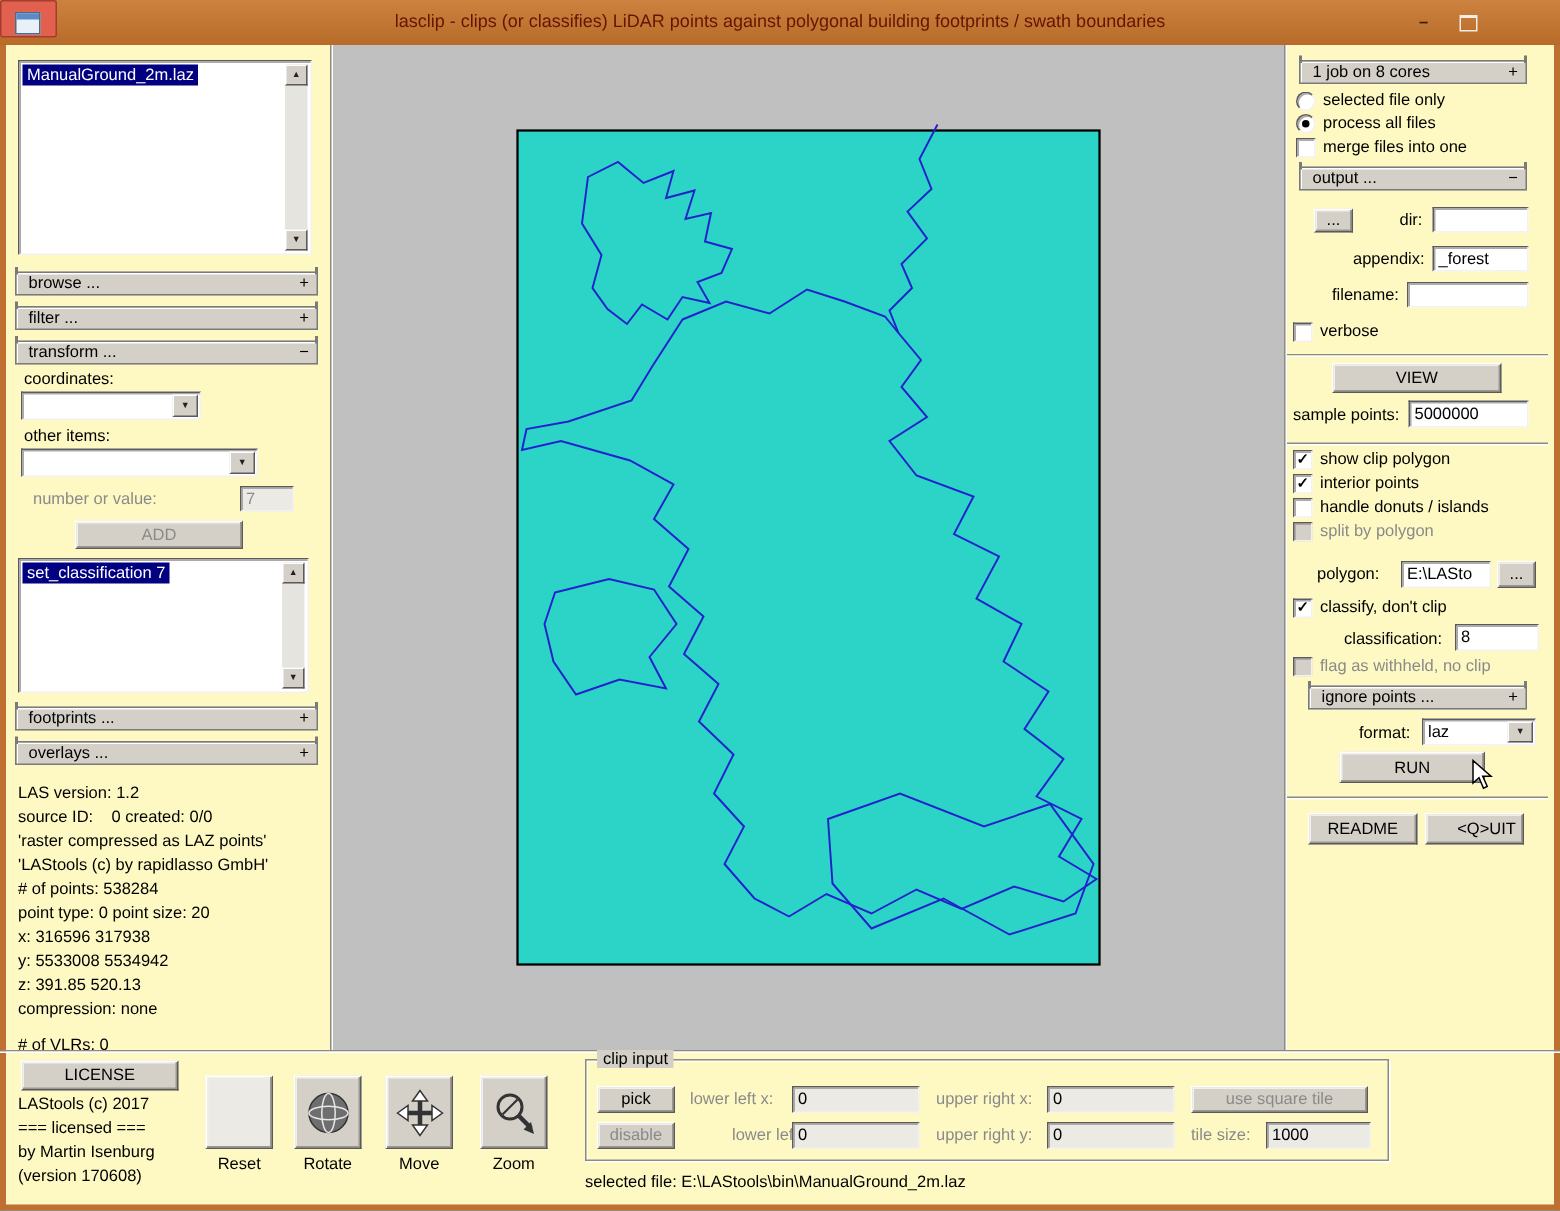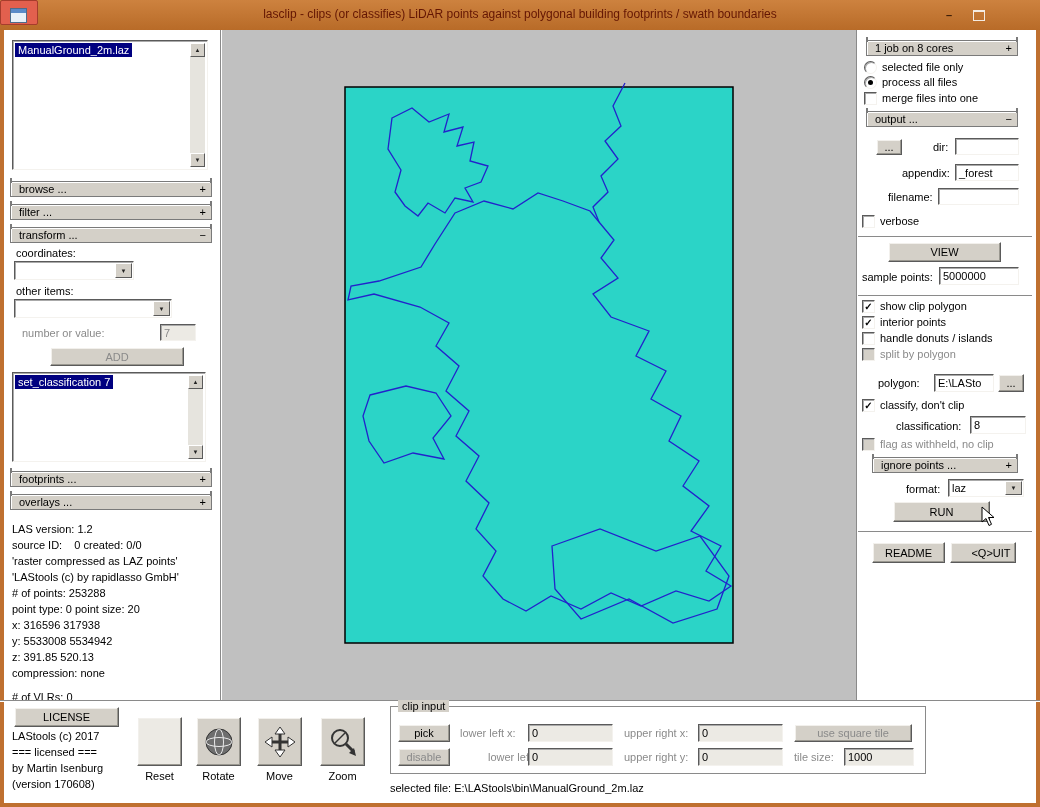--- a/index.html
+++ b/index.html
@@ -1,16 +1,16 @@
 <!DOCTYPE html>
 <html><head>
 <meta charset="utf-8">
 <style>
   html,body{margin:0;padding:0;background:#555;}
-  .app{position:relative;width:1040px;height:807px;background:#ffffff;overflow:hidden;
+  .app{position:relative;width:1040px;height:807px;background:#fef9c3;overflow:hidden;
        font-family:"Liberation Sans",sans-serif;font-size:11px;color:#000;}
   .t{position:absolute;white-space:pre;}
   .dis{color:#8a8a8a;}
   
   .titlebar{position:absolute;left:0;top:0;width:1040px;height:30px;background:linear-gradient(#cd823f,#b86b28);}
   .frame{position:absolute;background:#bf7030;}
   .title-text{position:absolute;left:0;top:7px;width:1040px;text-align:center;font-size:12px;color:#641603;white-space:nowrap;}
   .app-icon{position:absolute;left:10px;top:8px;width:15px;height:13px;background:#e8f0f8;border:1px solid #4d6b8a;}
   .app-icon::before{content:"";position:absolute;left:0;top:0;width:100%;height:4px;background:#5a8ac8;}
   .cap-btn{position:absolute;top:0;height:30px;display:flex;align-items:center;justify-content:center;}
@@ -111,21 +111,21 @@
   </div>
   <div class="t" style="left:16px;top:285px;">other items:</div>
   <div class="combo" style="left:14px;top:299px;width:158px;height:19px;">
     <span class="arrow">
         <span>▼</span>
       </span>
   </div>
 
   <div class="t dis" style="left:22px;top:327px;">number or value:</div>
   <div class="inp dis" style="left:160px;top:324px;width:36px;height:17px;background:#eceae4;">7</div>
-  <div class="btn dis" style="left:50px;top:347px;width:134px;height:19px;">ADD</div>
+  <div class="btn dis" style="left:50px;top:347px;width:112px;height:19px;">ADD</div>
 
   <div class="list" style="left:12px;top:372px;width:194px;height:90px;">
     <span class="sel">set_classification 7</span>
     <div class="sb">
       <div class="sb-btn sb-up">
           <span>▲</span>
         </div>
       <div class="sb-btn sb-dn">
           <span>▼</span>
         </div>
@@ -138,21 +138,21 @@
   </div>
   <div class="sect" style="left:10px;top:494px;width:202px;">
     <span>overlays ...</span>
     <span class="tg">+</span>
   </div>
 
   <div class="info" style="top:522px;">LAS version: 1.2</div>
   <div class="info" style="top:538px;">source ID:    0 created: 0/0</div>
   <div class="info" style="top:554px;">'raster compressed as LAZ points'</div>
   <div class="info" style="top:570px;">'LAStools (c) by rapidlasso GmbH'</div>
-  <div class="info" style="top:586px;"># of points: 253288</div>
+  <div class="info" style="top:586px;"># of points: 538284</div>
   <div class="info" style="top:602px;">point type: 0 point size: 20</div>
   <div class="info" style="top:618px;">x: 316596 317938</div>
   <div class="info" style="top:634px;">y: 5533008 5534942</div>
   <div class="info" style="top:650px;">z: 391.85 520.13</div>
   <div class="info" style="top:666px;">compression: none</div>
   <div class="info" style="top:690px;"># of VLRs: 0</div>
 
   <div class="vsep" style="left:220px;top:30px;height:670px;"></div>
   <div class="vsep" style="left:856px;top:30px;height:670px;"></div>
 

